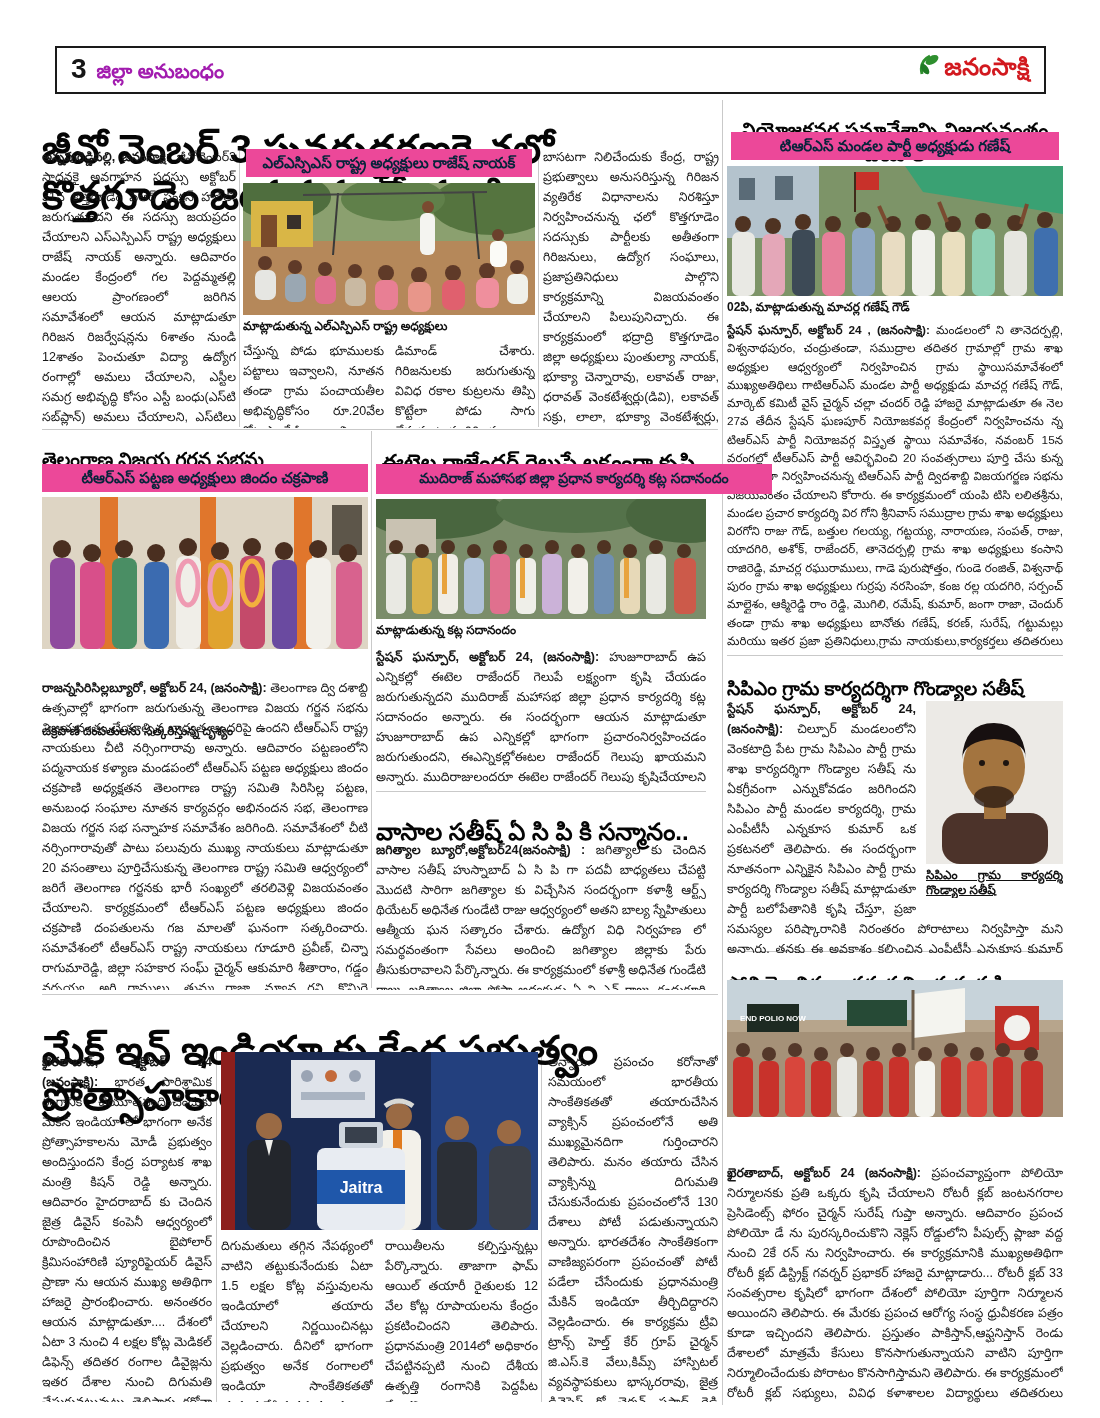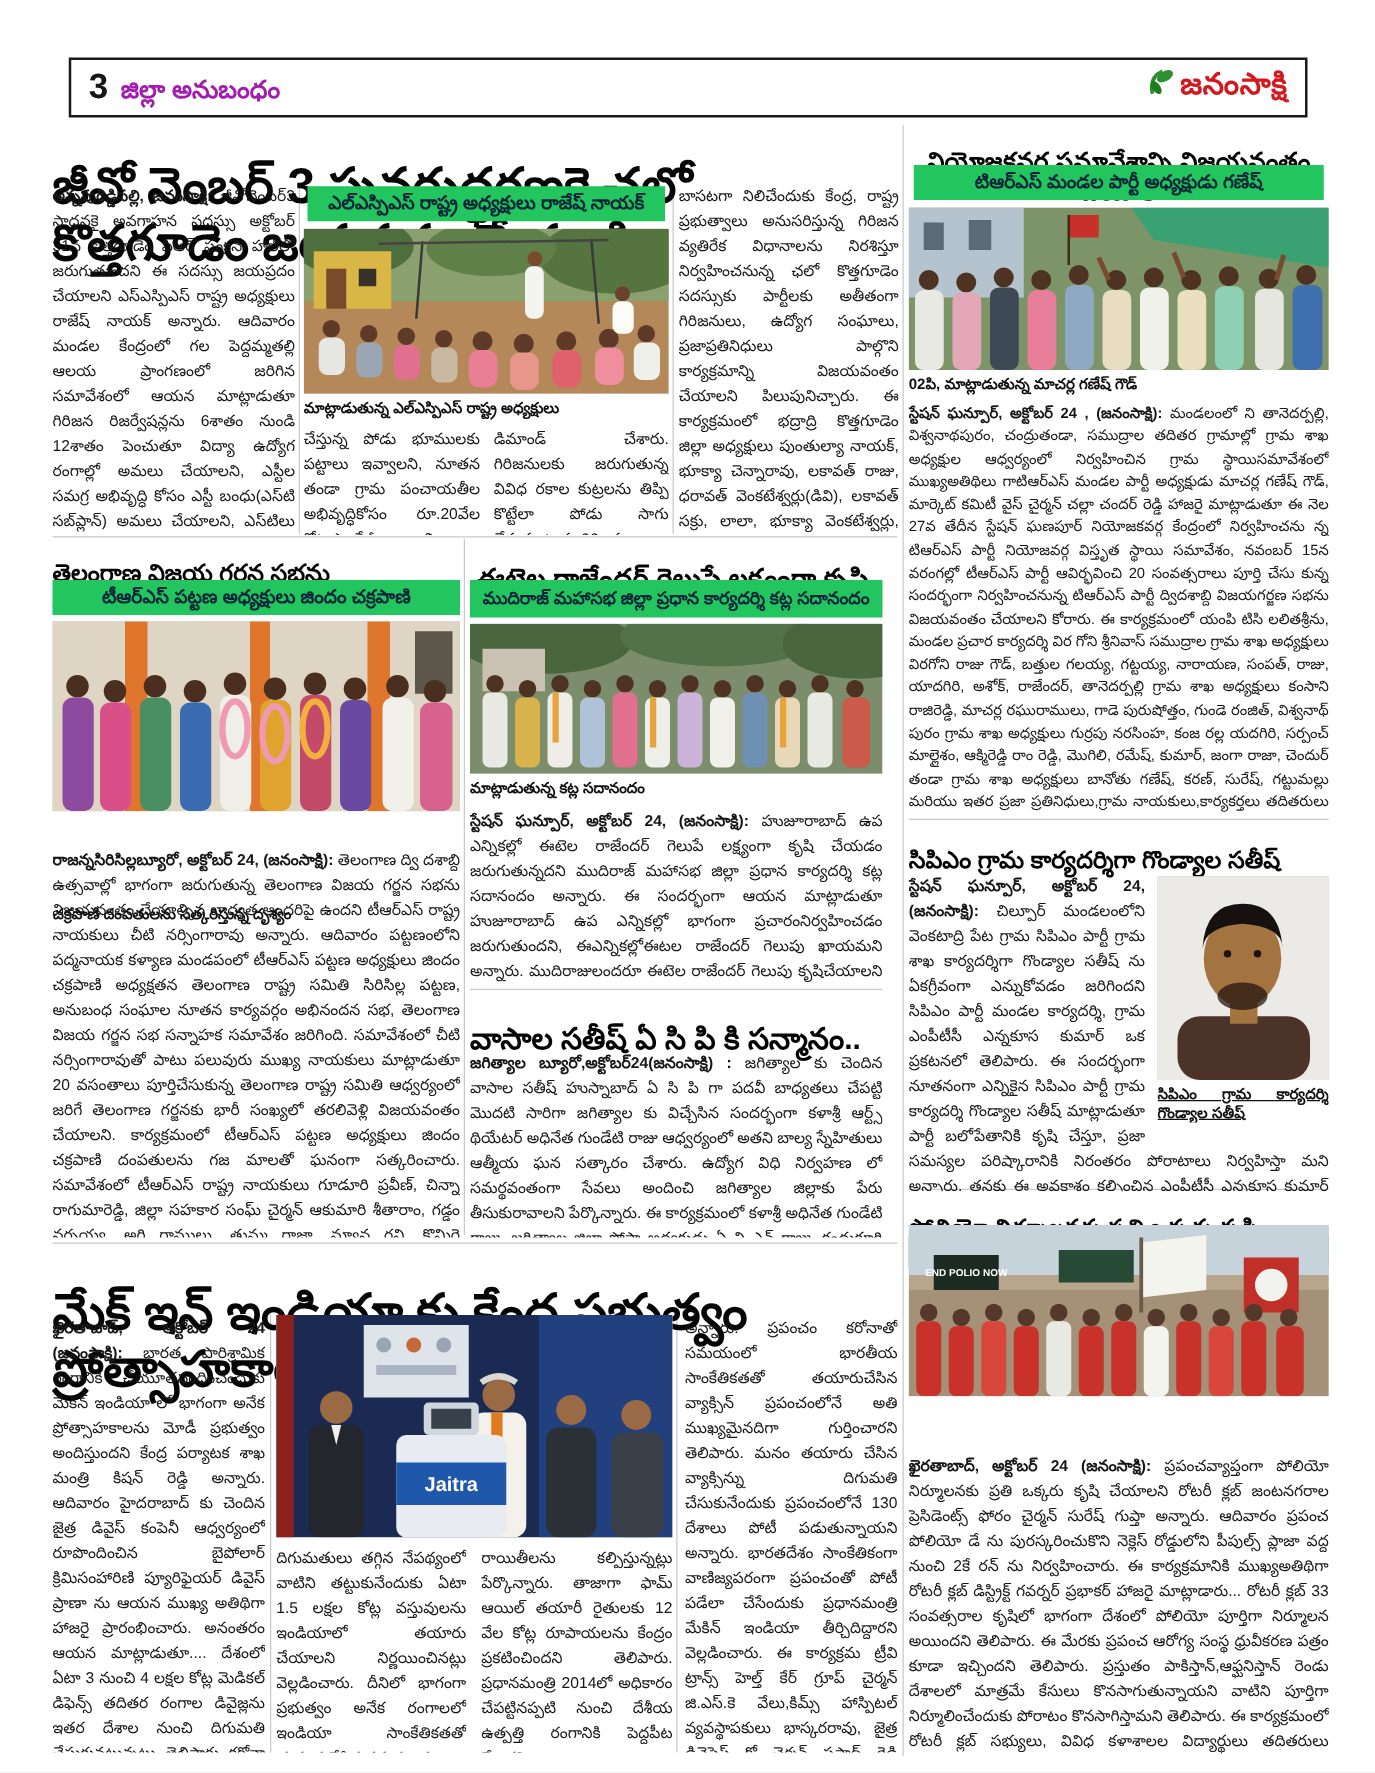--- a/index.html
+++ b/index.html
@@ -13,21 +13,21 @@
   .pgnum{font-size:28px;font-weight:bold;}
   .section-label{font-size:20px;font-weight:bold;color:#a21caf;}
   .mh-center{display:flex;gap:4px;}
   .logo-text{font-size:24px;font-weight:bold;color:#d2191f;letter-spacing:0.5px;}
   .mh-right{font-size:21px;font-weight:bold;font-style:italic;color:#111;}
   
   .headline-xl{font-size:40px;font-weight:800;line-height:1.15;letter-spacing:-0.3px;color:#050505;}
   .headline-lg{font-size:20px;font-weight:800;line-height:1.2;color:#050505;}
   .headline-md{font-size:19px;font-weight:800;line-height:1.2;color:#050505;}
   .headline-v{font-size:24px;font-weight:800;color:#050505;}
-  .subhead-box{background:#22c55e;color:#06243a;font-weight:bold;text-align:center;
+  .subhead-box{background:#ec4899;color:#06243a;font-weight:bold;text-align:center;
                display:flex;align-items:center;justify-content:center;font-size:15px;line-height:1.1;}
   
   .body-col{font-size:12.5px;line-height:1.6;text-align:justify;overflow:hidden;}
   .body-col p{margin:0;}
   .body-sm{font-size:11.8px;line-height:1.55;}
   .dl{font-weight:bold;}
   .caption{font-size:12px;font-weight:bold;line-height:1.25;color:#111;overflow:hidden;}
   .photo{overflow:hidden;background:#ccc;}
   .photo svg{display:block;width:100%;height:100%;}
   .rule-v{position:absolute;width:1px;background:#c9c9c9;}
@@ -206,21 +206,21 @@
       </svg>
     </div>
     <div class="abs caption" style="left:42px;top:683px;width:326px;height:17px;margin-top:41px;">చక్రపాణి దంపతులను సత్కరిస్తున్న దృశ్యం</div>
     <div class="abs body-col" style="left:42px;top:678px;width:326px;height:312px;">
       <p><b class="dl">రాజన్నసిరిసిల్లబ్యూరో, అక్టోబర్ 24, (జనంసాక్షి):</b> <span>తెలంగాణ ద్వి దశాబ్ది ఉత్సవాల్లో భాగంగా జరుగుతున్న తెలంగాణ విజయ గర్జన సభను విజయవంతం చేయాల్సిన భాధ్యత అందరిపై ఉందని టీఆర్ఎస్ రాష్ట్ర నాయకులు చీటి నర్సింగారావు అన్నారు. ఆదివారం పట్టణంలోని పద్మనాయక కళ్యాణ మండపంలో టీఆర్ఎస్ పట్టణ అధ్యక్షులు జిందం చక్రపాణి అధ్యక్షతన తెలంగాణ రాష్ట్ర సమితి సిరిసిల్ల పట్టణ, అనుబంధ సంఘాల నూతన కార్యవర్గం అభినందన సభ, తెలంగాణ విజయ గర్జన సభ సన్నాహక సమావేశం జరిగింది. సమావేశంలో చీటి నర్సింగారావుతో పాటు పలువురు ముఖ్య నాయకులు మాట్లాడుతూ 20 వసంతాలు పూర్తిచేసుకున్న తెలంగాణ రాష్ట్ర సమితి ఆధ్వర్యంలో జరిగే తెలంగాణ గర్జనకు భారీ సంఖ్యలో తరలివెళ్లి విజయవంతం చేయాలని. కార్యక్రమంలో టీఆర్ఎస్ పట్టణ అధ్యక్షులు జిందం చక్రపాణి దంపతులను గజ మాలతో ఘనంగా సత్కరించారు. సమావేశంలో టీఆర్ఎస్ రాష్ట్ర నాయకులు గూడూరి ప్రవీణ్, చిన్నా రాగుమారెడ్డి, జిల్లా సహకార సంఘ్ చైర్మన్ ఆకుమారి శీతారాం, గడ్డం నర్సయ్య, అగ్రి రాములు, తుమ్మ రాజా, మ్యాన రవి, కొమిరె సంజీవ్‌గౌడ్, అనుబంధ సంఘాల నాయకులు కార్యకర్తలు పాల్గొన్నారు.</span></p>
     </div>
   </section>
 
   <section>
     <h2 class="abs headline-lg" style="left:382px;top:432px;width:322px;font-size:22px;">ఈటెల రాజేందర్ గెలుపే లక్ష్యంగా కృషి</h2>
-    <div class="abs subhead-box" style="left:376px;top:464px;width:330px;height:30px;font-size:14px;">ముదిరాజ్ మహాసభ జిల్లా ప్రధాన కార్యదర్శి కట్ల సదానందం</div>
+    <div class="abs subhead-box" style="left:376px;top:464px;width:396px;height:30px;font-size:14px;">ముదిరాజ్ మహాసభ జిల్లా ప్రధాన కార్యదర్శి కట్ల సదానందం</div>
     <div class="abs photo" style="left:376px;top:499px;width:330px;height:120px;">
       <svg viewBox="0 0 330 120" preserveAspectRatio="none">
         <rect width="330" height="120" fill="#7b8d6a"></rect>
         <ellipse cx="60" cy="14" rx="70" ry="26" fill="#49663f"></ellipse>
         <ellipse cx="200" cy="10" rx="80" ry="24" fill="#54724a"></ellipse>
         <ellipse cx="310" cy="16" rx="60" ry="28" fill="#49663f"></ellipse>
         <rect x="10" y="20" width="50" height="34" fill="#c9c2b2"></rect>
         <circle cx="20" cy="48" r="7" fill="#4f3322"></circle>
           <rect x="10" y="55" width="20" height="60" rx="6" fill="#e9e9e3"></rect>
         <circle cx="46" cy="52" r="7" fill="#4f3322"></circle>

